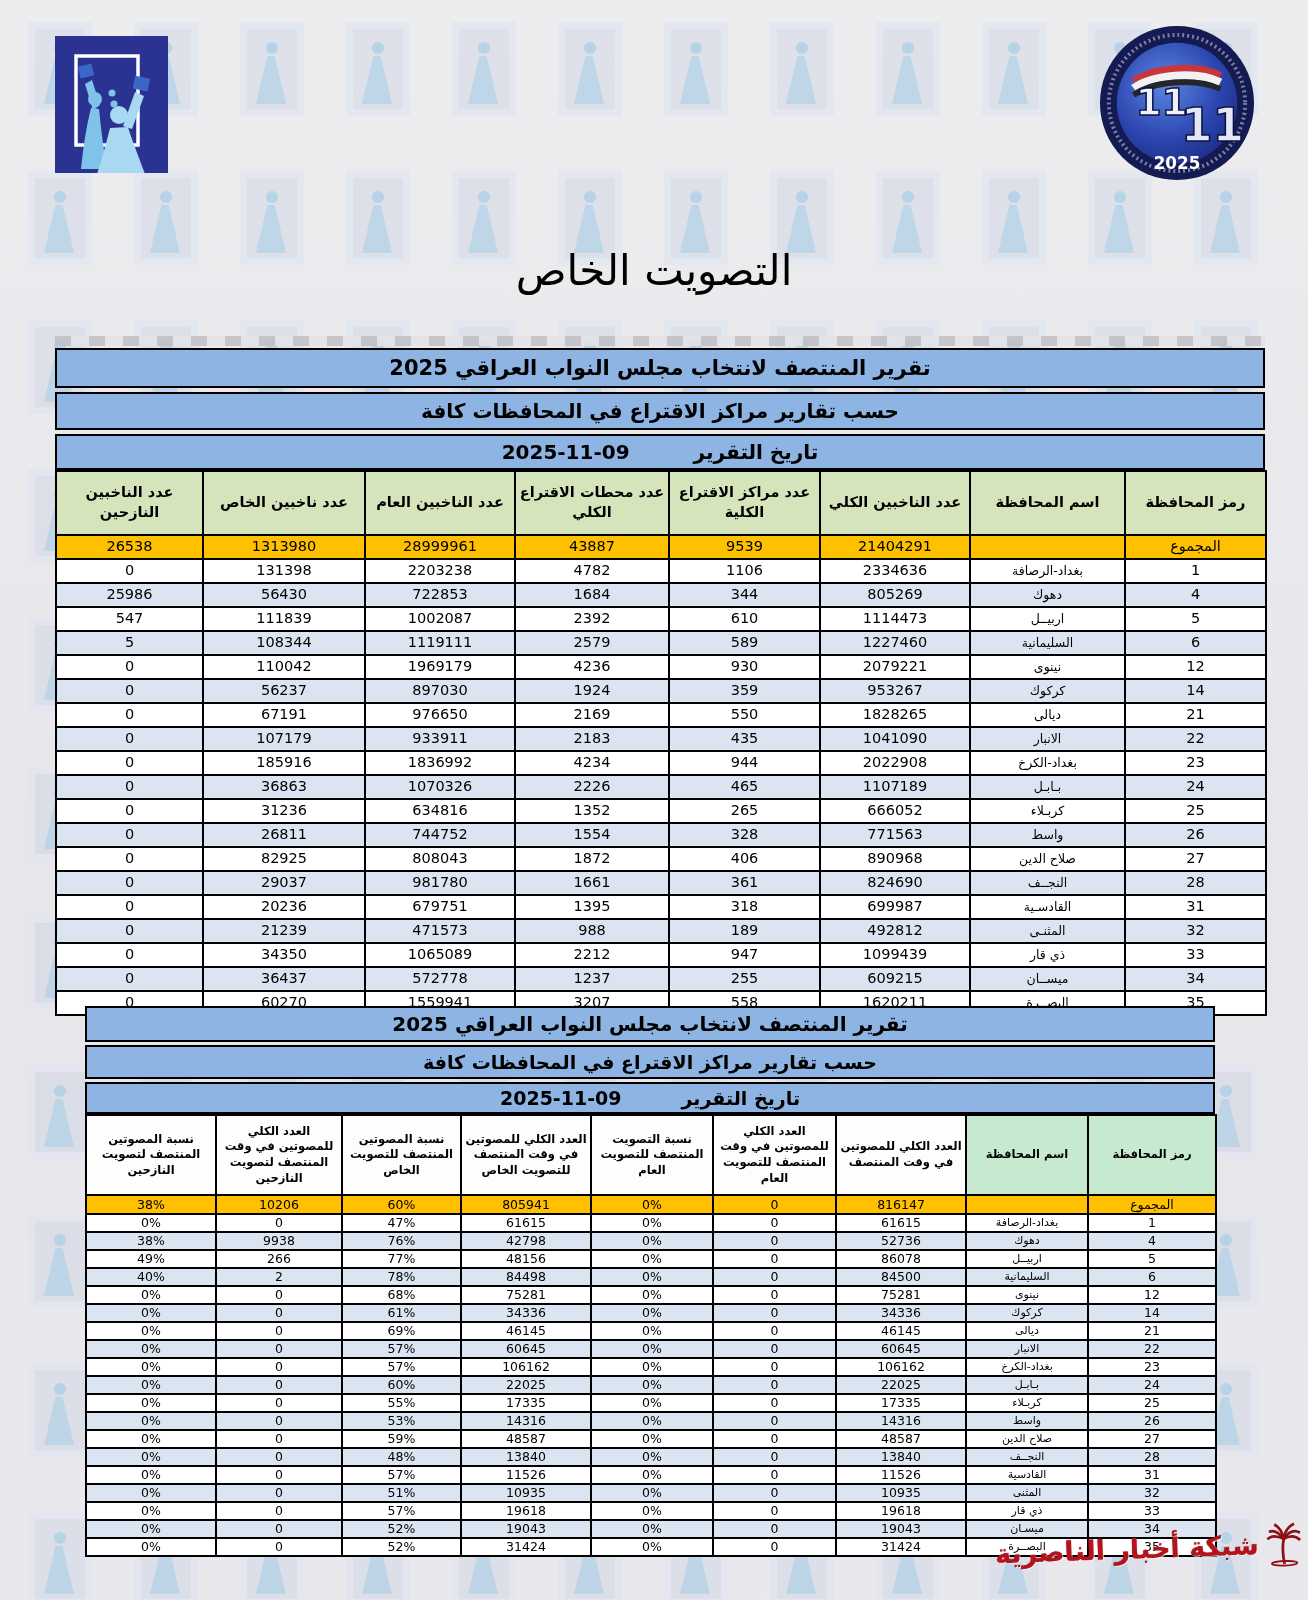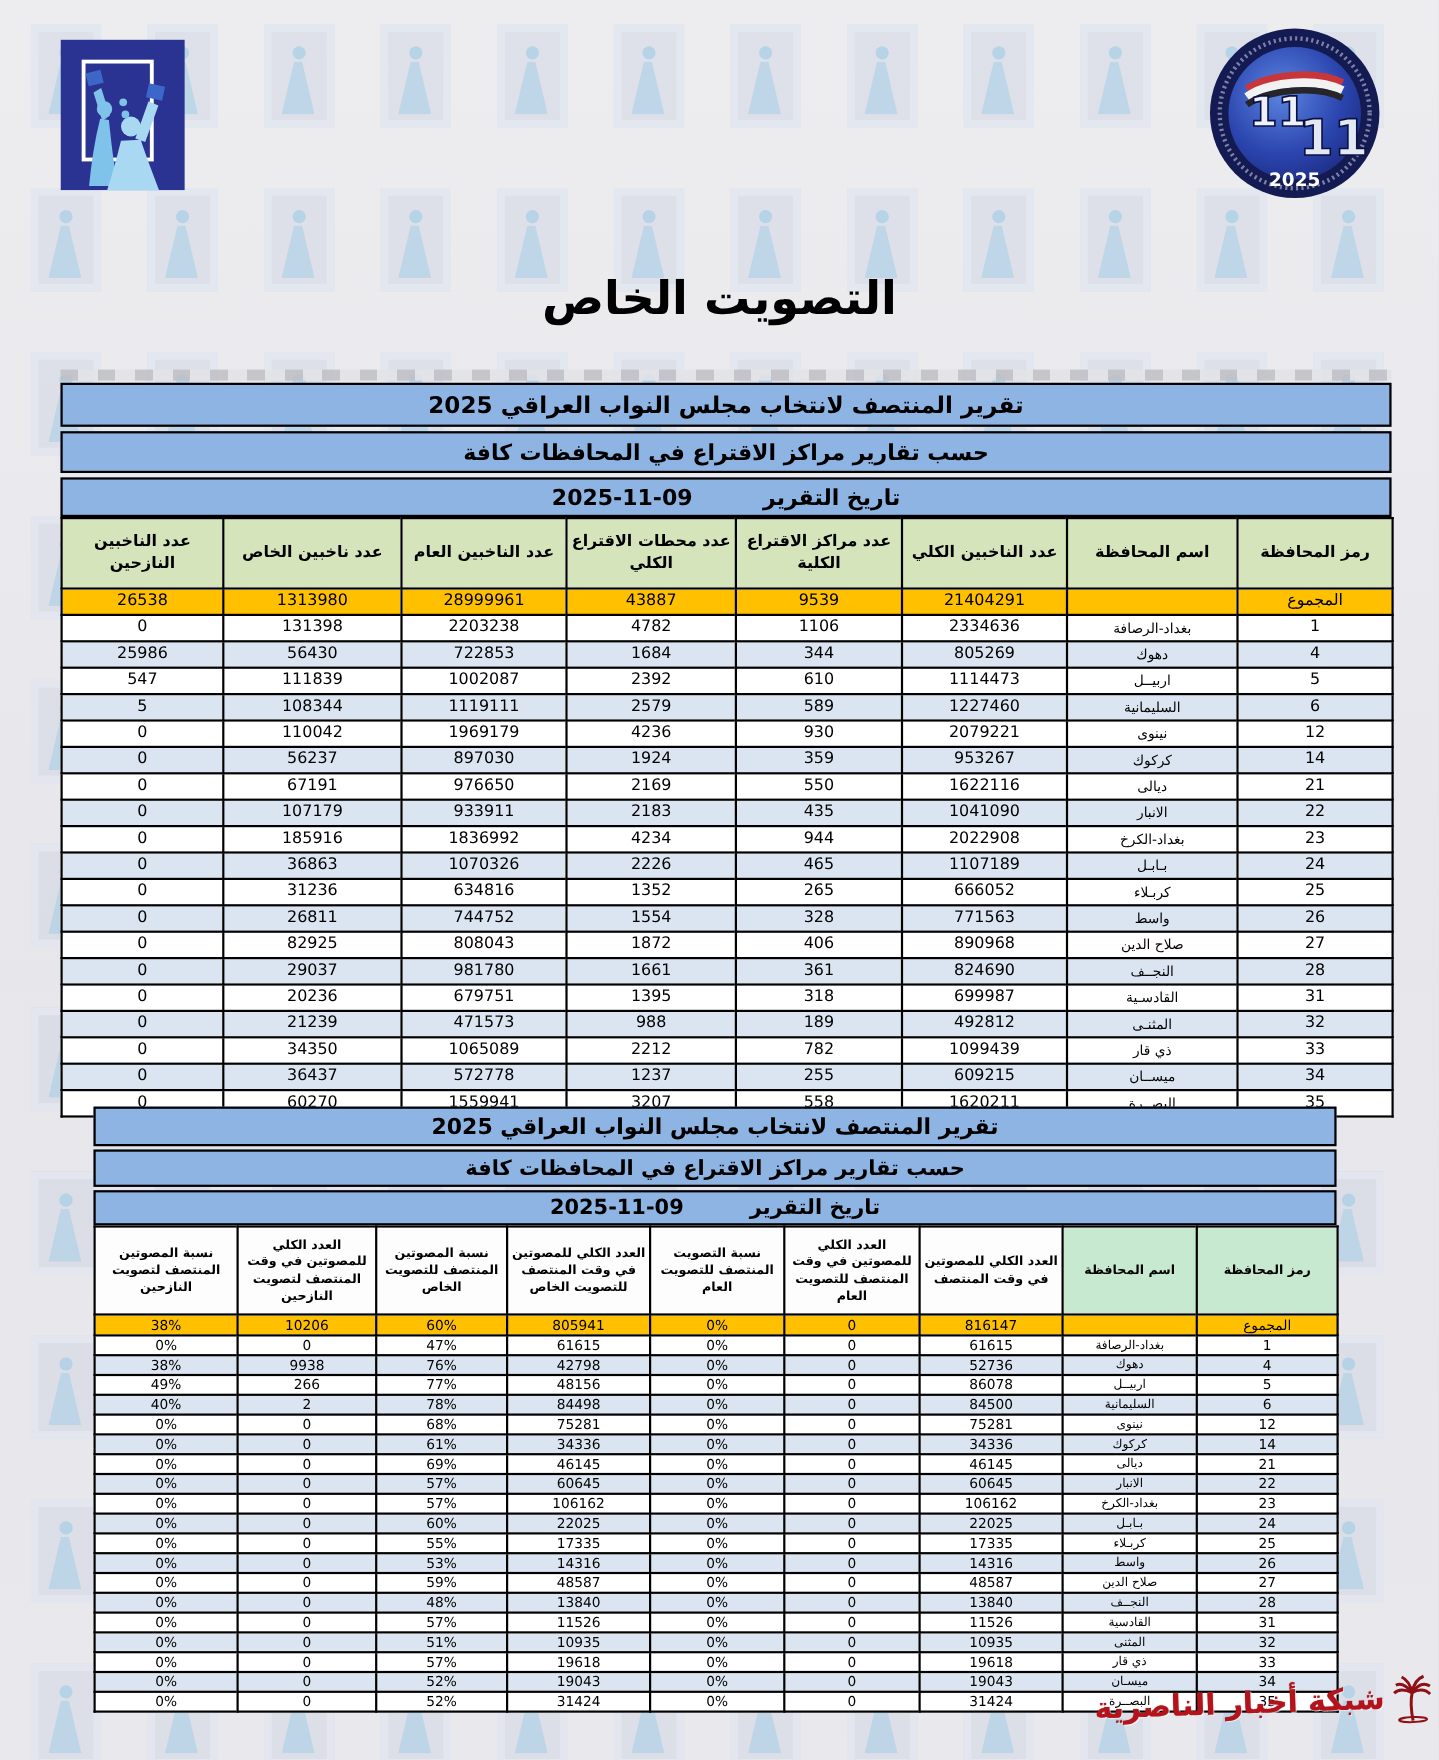--- a/index.html
+++ b/index.html
@@ -12,21 +12,21 @@
   .wm-tile{position:absolute;width:64px;height:94px;background:rgba(201,208,222,.40);
            box-shadow:inset 0 0 0 7px rgba(228,232,240,.85);}
   .wm-tile::before{content:"";position:absolute;left:26px;top:20px;width:12px;height:12px;
            border-radius:50%;background:rgba(152,201,231,.55);}
   .wm-tile::after{content:"";position:absolute;left:16px;top:34px;width:30px;height:48px;
            background:rgba(152,201,231,.45);clip-path:polygon(38% 0,62% 0,100% 100%,0 100%);}
   
   .main-title{position:absolute;top:50px;left:0;right:0;text-align:center;z-index:1;
               font-weight:bold;font-size:45px;line-height:66px;letter-spacing:-1px;}
   .sub-title{position:absolute;top:246px;left:0;right:0;text-align:center;z-index:1;
-             font-weight:bold;font-size:42px;letter-spacing:-1px;}
+             font-weight:normal;font-size:42px;letter-spacing:-1px;}
   .logo-left{position:absolute;left:55px;top:36px;z-index:1;}
   .badge-right{position:absolute;right:52px;top:24px;z-index:1;}
   
   .tblock{position:absolute;z-index:1;}
   #t1wrap{left:55px;top:336px;width:1210px;}
   #t2wrap{left:85px;top:1006px;width:1130px;}
   .strip{height:10px;margin-bottom:2px;opacity:.85;
          background:repeating-linear-gradient(90deg,#bfbfc4 0 16px,#e3e3e7 16px 34px);}
   .bar{background:#8db4e3;border:2px solid #000;text-align:center;font-weight:bold;direction:rtl;}
   #t1wrap .bar1{height:36px;line-height:36px;font-size:21px;margin-bottom:4px;}
@@ -340,21 +340,21 @@
             <td>953267</td>
             <td>359</td>
             <td>1924</td>
             <td>897030</td>
             <td>56237</td>
             <td>0</td>
           </tr>
           <tr>
             <td>21</td>
             <td class="name">ديالى</td>
-            <td>1622116</td>
+            <td>1828265</td>
             <td>550</td>
             <td>2169</td>
             <td>976650</td>
             <td>67191</td>
             <td>0</td>
           </tr>
           <tr class="alt">
             <td>22</td>
             <td class="name">الانبار</td>
             <td>1041090</td>
@@ -441,21 +441,21 @@
             <td>189</td>
             <td>988</td>
             <td>471573</td>
             <td>21239</td>
             <td>0</td>
           </tr>
           <tr>
             <td>33</td>
             <td class="name">ذي قار</td>
             <td>1099439</td>
-            <td>782</td>
+            <td>947</td>
             <td>2212</td>
             <td>1065089</td>
             <td>34350</td>
             <td>0</td>
           </tr>
           <tr class="alt">
             <td>34</td>
             <td class="name">ميســان</td>
             <td>609215</td>
             <td>255</td>

